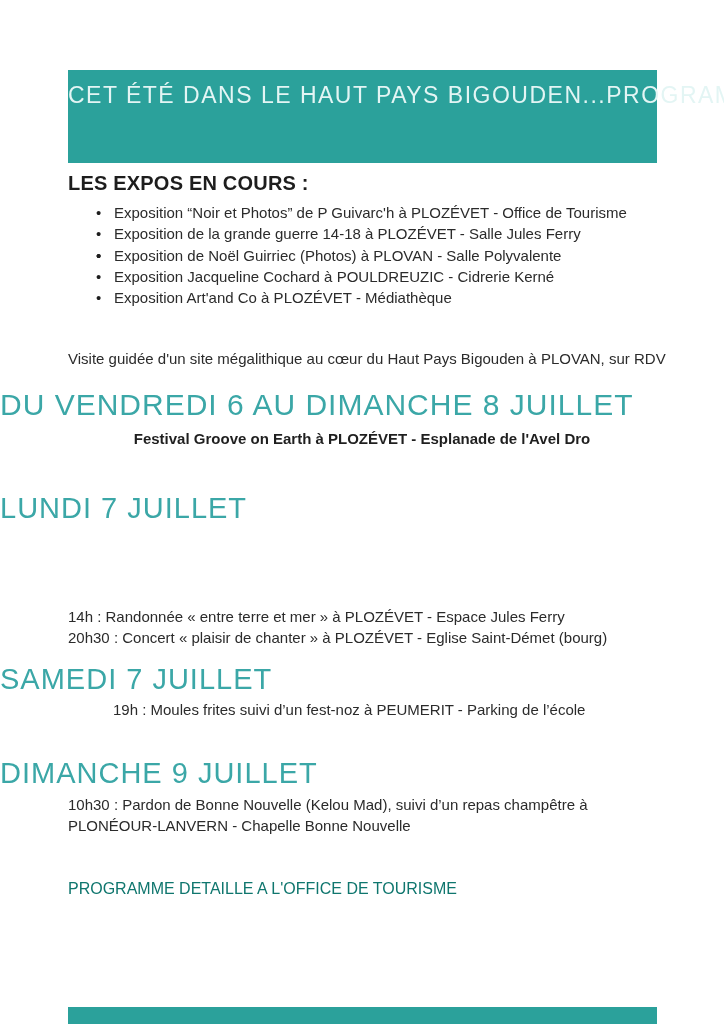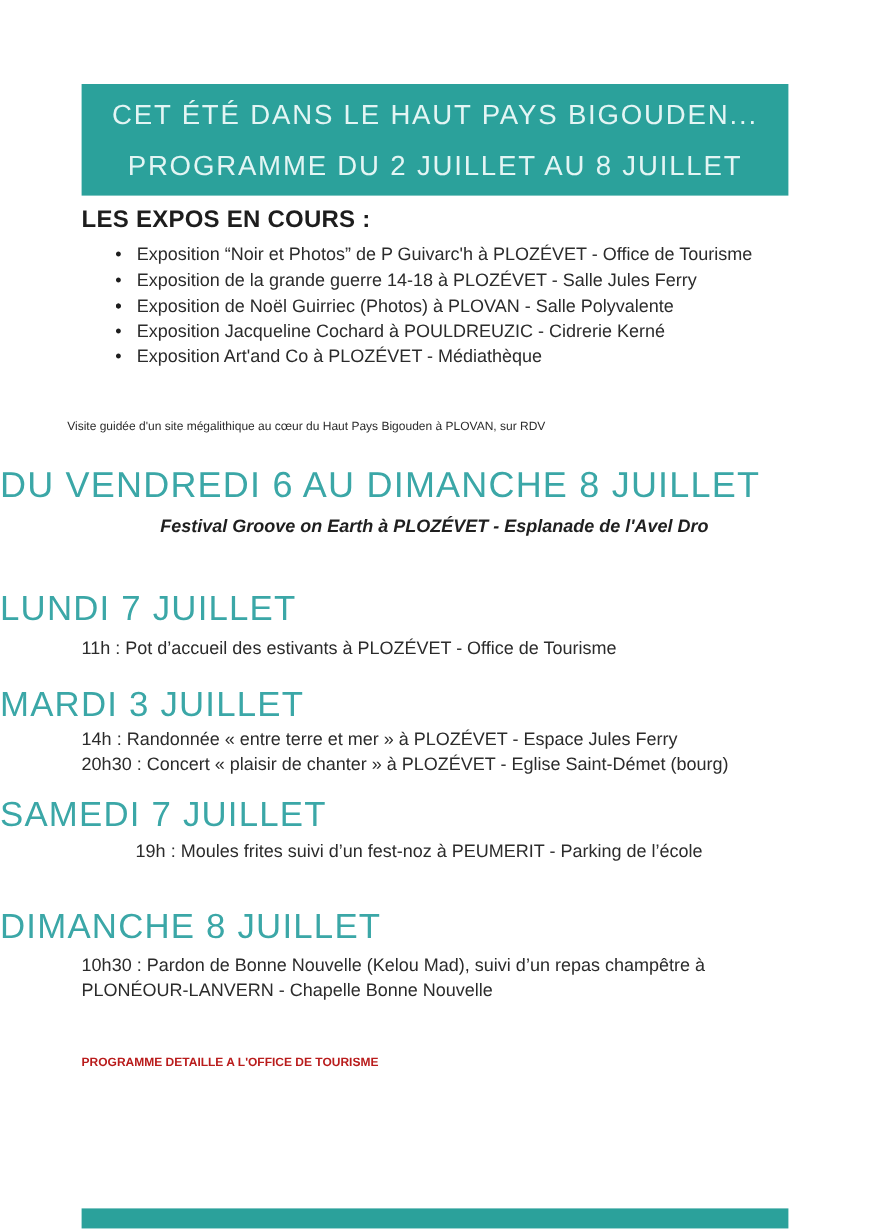--- a/index.html
+++ b/index.html
@@ -8,21 +8,21 @@
     width:724px;height:1024px;
     background:#ffffff;
     overflow:hidden;
     font-family:"Liberation Sans", sans-serif;
     color:#2f2f2f;
   }
   
   .banner{
     position:absolute;left:68px;top:70px;width:589px;height:93px;
     background:#2ba19b;
-    display:flex;flex-direction:column;justify-content:space-between;
+    display:flex;flex-direction:row;justify-content:space-between;
     padding:13px 0;box-sizing:border-box;
   }
   .banner-line{
     text-align:center;color:#e3f5f4;
     font-size:23px;font-weight:400;letter-spacing:1.5px;
     line-height:24px;white-space:nowrap;
   }
   
   .expos-title{
     position:absolute;left:68px;top:172px;
@@ -32,42 +32,42 @@
   .expos-list{
     position:absolute;left:96px;top:202px;width:556px;
     margin:0;padding:0;list-style:none;
     font-size:15px;line-height:21.3px;color:#2b2b2b;
   }
   .expos-list li{position:relative;padding-left:18px;}
   .expos-list li .bullet{
     position:absolute;left:0;top:0;color:#1d1d1d;font-size:15px;
   }
   .note{
-    position:absolute;left:56px;top:350px;width:600px;
-    font-size:10px;color:#2b2b2b;
+    position:absolute;left:68px;top:350px;width:600px;
+    font-size:15px;color:#2b2b2b;
   }
   
   .teal-heading{
     position:absolute;left:0;width:724px;text-align:left;
     color:#3ba7a7;font-weight:300;letter-spacing:1px;
     white-space:nowrap;
   }
   .h-festival{top:388px;font-size:30px;}
   .h-day{font-size:29px;}
   .bold-center{
     position:absolute;left:0;width:724px;text-align:center;
-    font-size:15px;font-weight:bold;color:#1f1f1f;font-style:italic;
+    font-size:15px;font-weight:bold;color:#1f1f1f;
   }
   .events{
     position:absolute;left:68px;width:566px;
     font-size:15px;line-height:21px;color:#2b2b2b;
   }
   .footer-note{
     position:absolute;left:68px;top:880px;
-    font-size:10px;font-weight:bold;color:#b91c1c;
+    font-size:16px;font-weight:normal;color:#0f766e;
   }
   
   .footer-banner{
     position:absolute;left:68px;bottom:0;width:589px;height:17px;
     background:#2ba19b;
   }
 </style>
 </head>
 <body>
 
@@ -88,36 +88,32 @@
     <li><span class="bullet">•</span><span>Exposition Jacqueline Cochard à POULDREUZIC - Cidrerie Kerné</span></li>
     <li><span class="bullet">•</span><span>Exposition Art'and Co à PLOZÉVET - Médiathèque</span></li>
   </ul>
 
   <div class="note">Visite guidée d'un site mégalithique au cœur du Haut Pays Bigouden à PLOVAN, sur RDV</div>
 
   <div class="teal-heading h-festival">DU VENDREDI 6 AU DIMANCHE 8 JUILLET</div>
   <div class="bold-center" style="top:430px;">Festival Groove on Earth à PLOZÉVET - Esplanade de l'Avel Dro</div>
 
   <div class="teal-heading h-day" style="top:492px;">LUNDI 7 JUILLET</div>
-  <div class="events" style="top:530px;">
-    <div>11h : Pot d’accueil des estivants à PLOZÉVET - Office de Tourisme</div>
-  </div>
 
-  <div class="teal-heading h-day" style="top:572px;">MARDI 3 JUILLET</div>
   <div class="events" style="top:606px;">
     <div>14h : Randonnée « entre terre et mer » à PLOZÉVET - Espace Jules Ferry</div>
     <div>20h30 : Concert « plaisir de chanter » à PLOZÉVET - Eglise Saint-Démet (bourg)</div>
   </div>
 
   <div class="teal-heading h-day" style="top:663px;">SAMEDI 7 JUILLET</div>
   <div class="events" style="top:699px;margin-left:45px;">
     <div>19h : Moules frites suivi d’un fest-noz à PEUMERIT - Parking de l’école</div>
   </div>
 
-  <div class="teal-heading h-day" style="top:757px;">DIMANCHE 8 JUILLET</div>
+  <div class="teal-heading h-day" style="top:757px;">DIMANCHE 9 JUILLET</div>
   <div class="events" style="top:794px;">
     <div>10h30 : Pardon de Bonne Nouvelle (Kelou Mad), suivi d’un repas champêtre à PLONÉOUR-LANVERN - Chapelle Bonne Nouvelle</div>
   </div>
 
   <div class="footer-note">PROGRAMME DETAILLE A L'OFFICE DE TOURISME</div>
 
   <div class="footer-banner"></div>
 
 </div>
 

